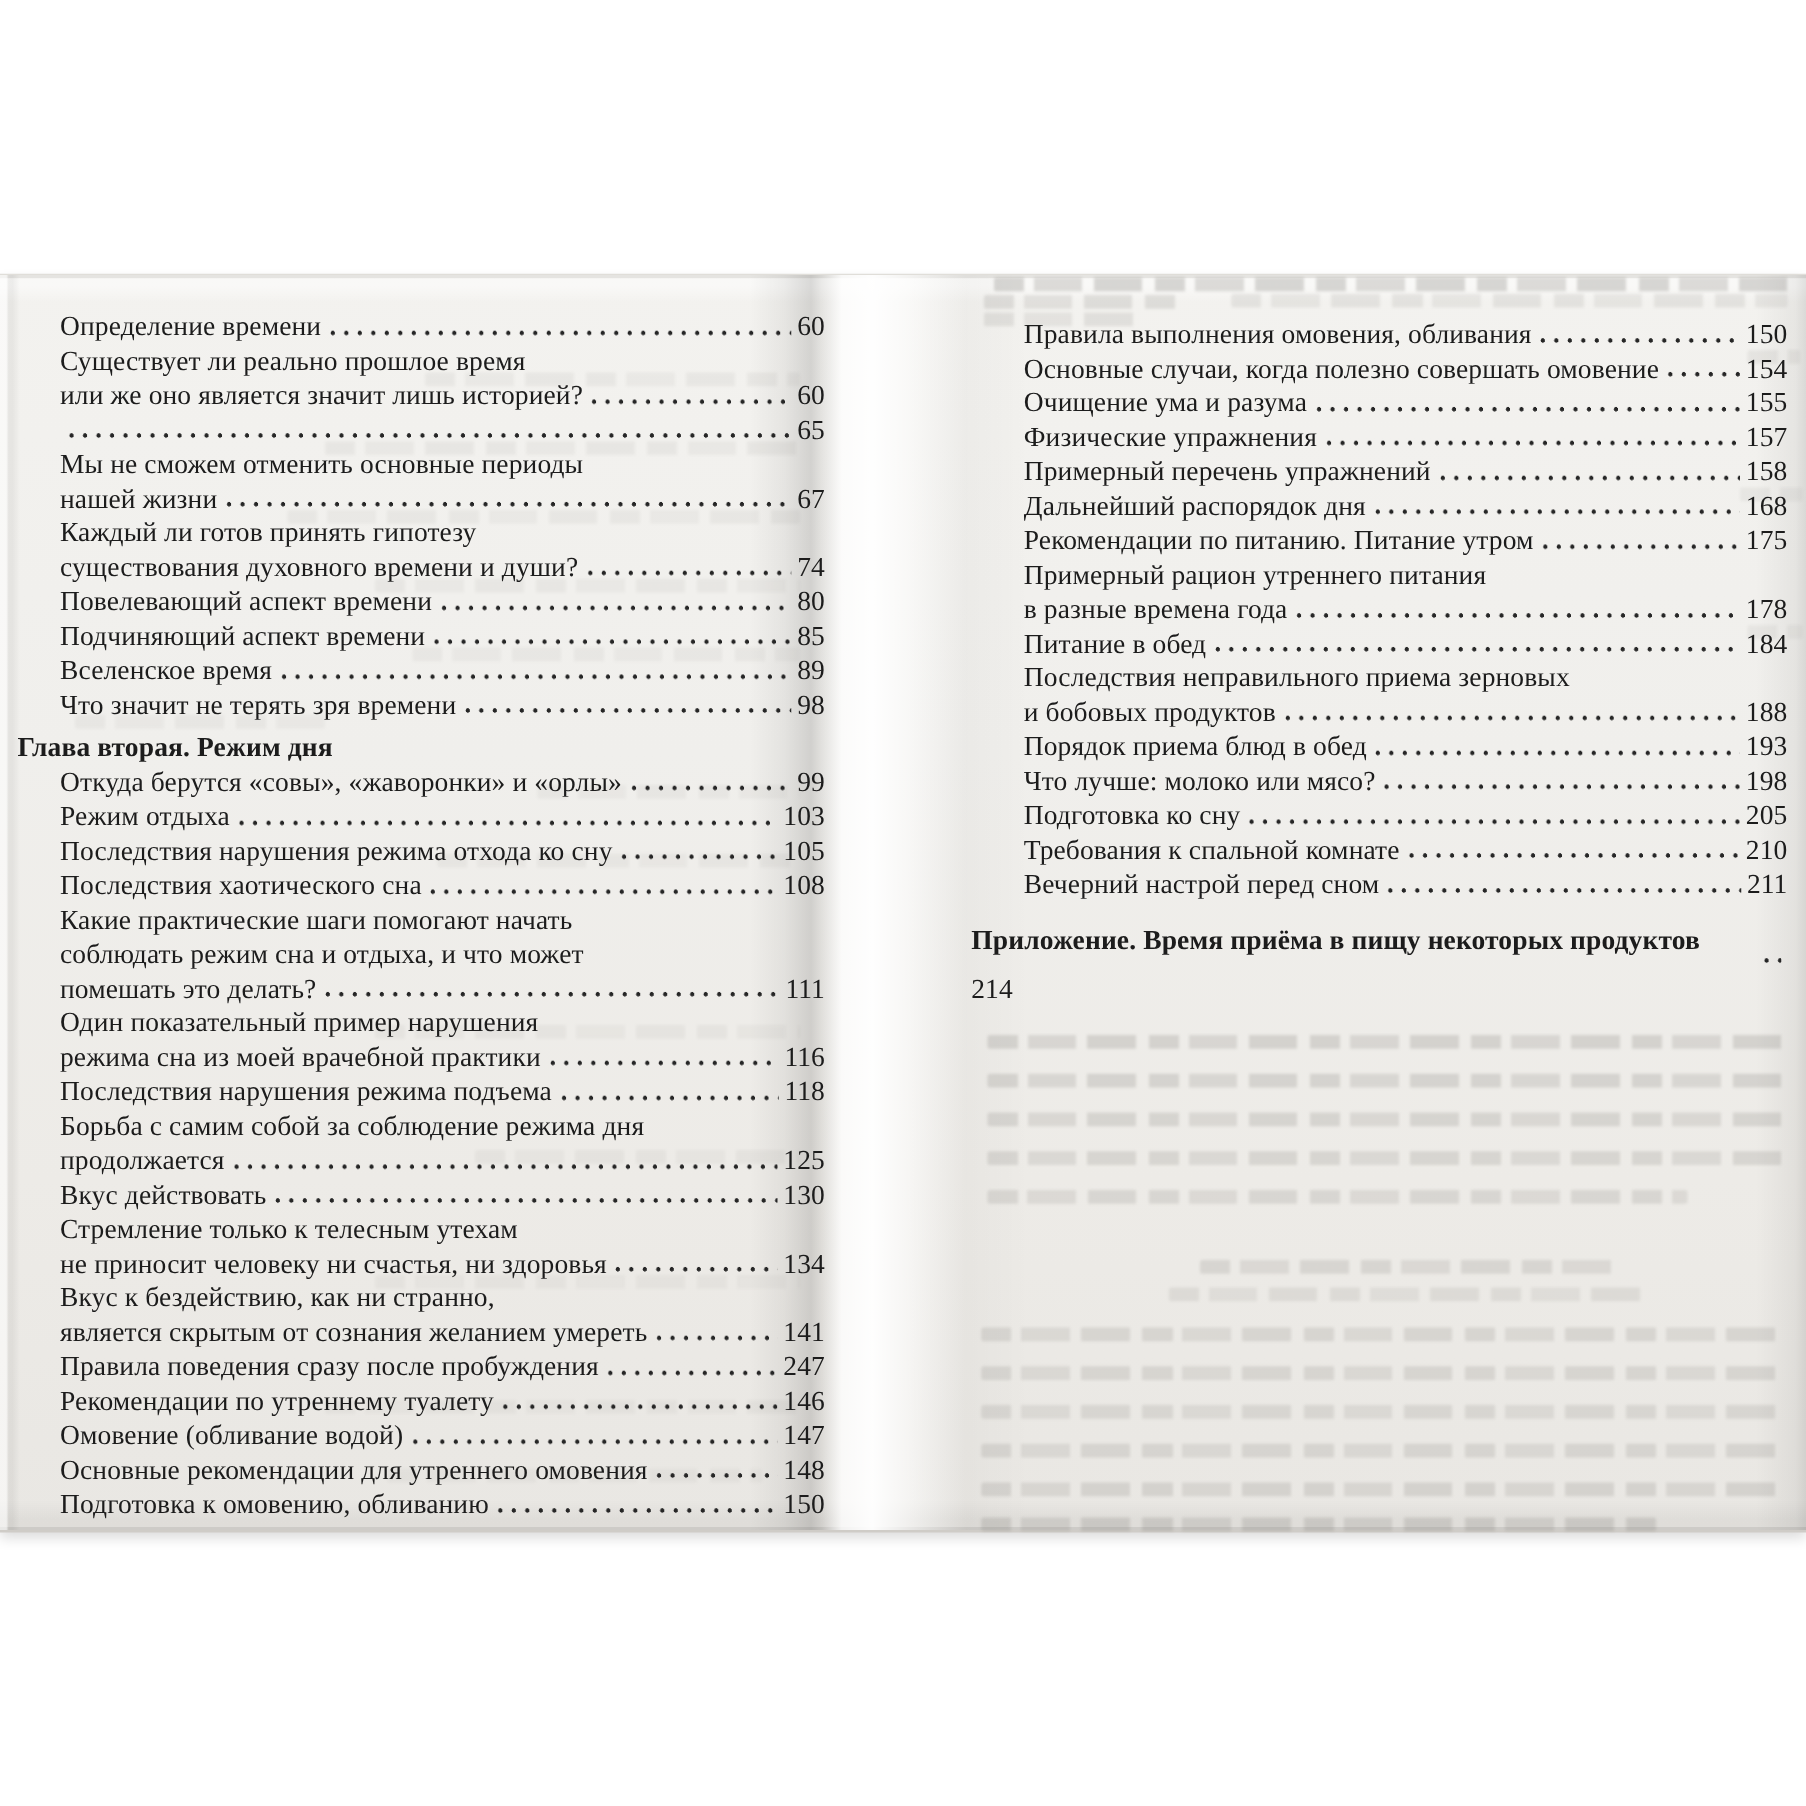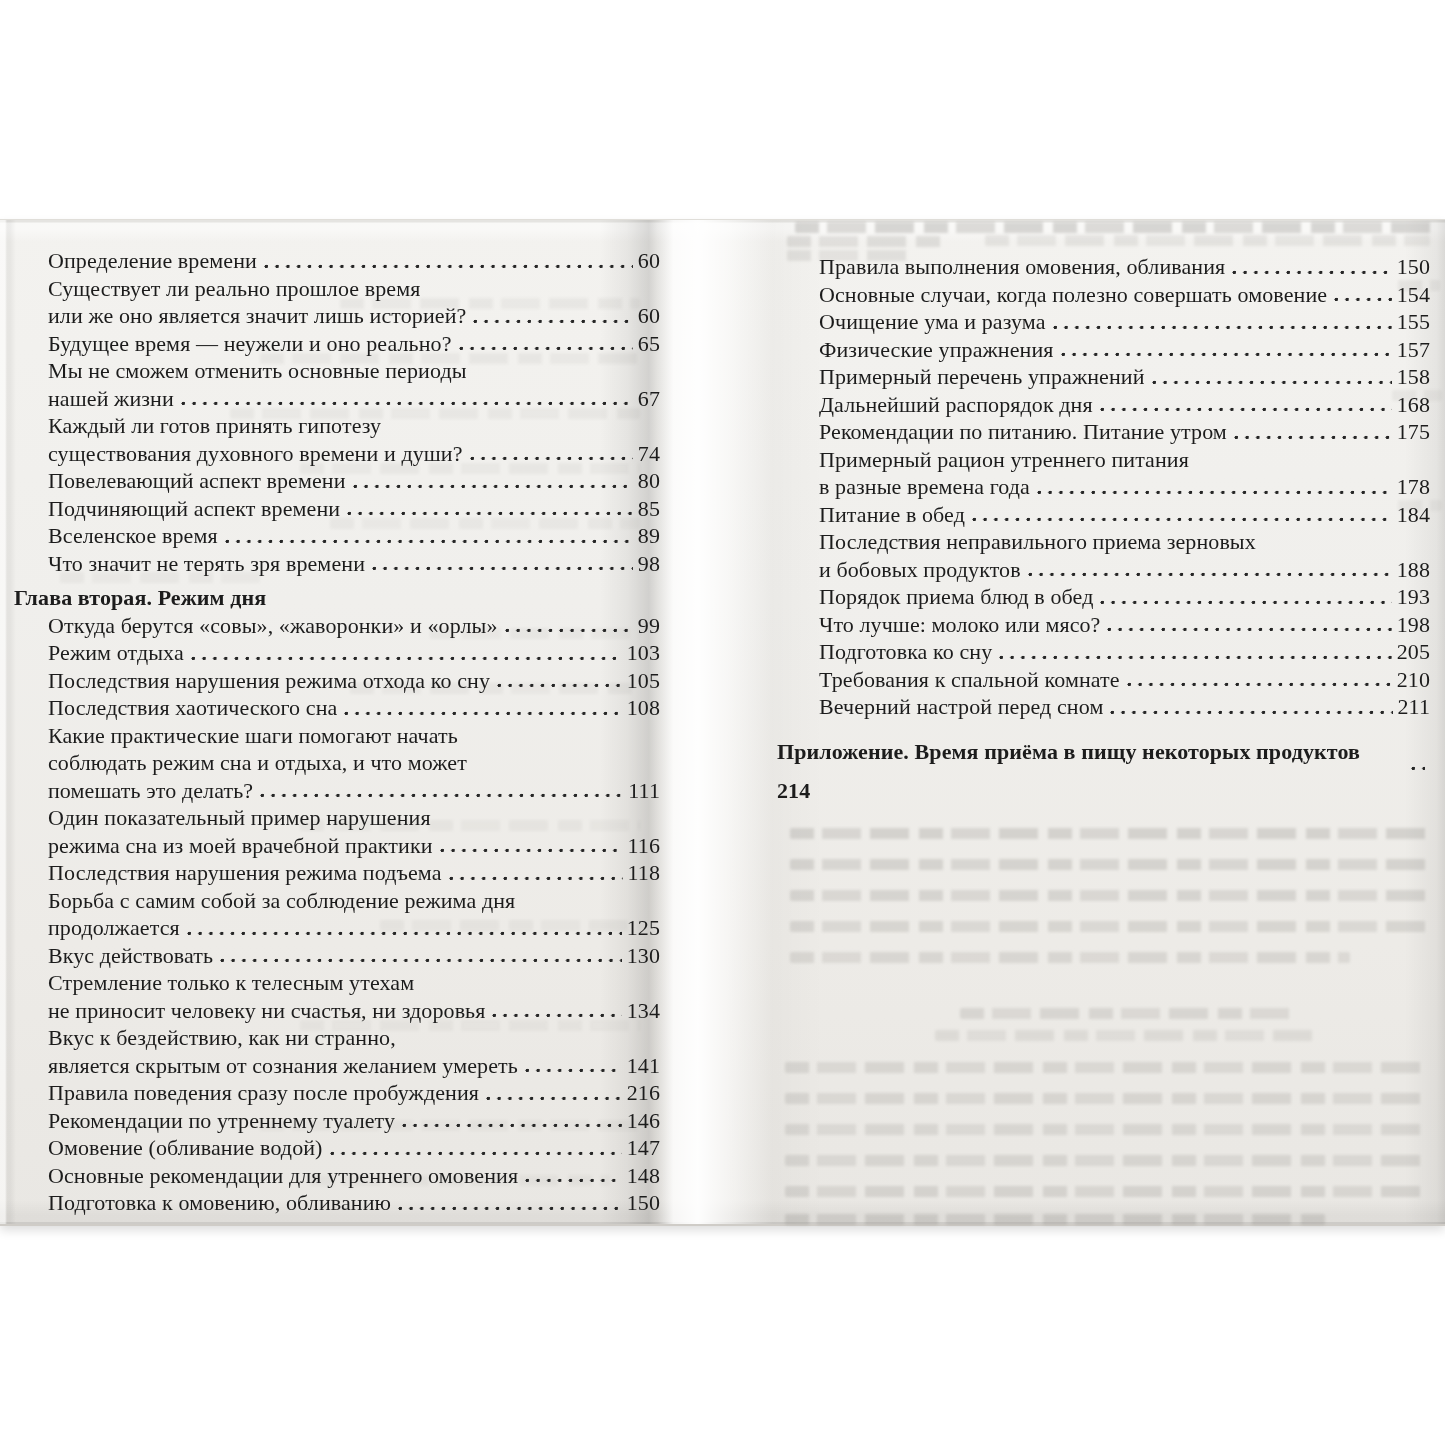--- a/index.html
+++ b/index.html
@@ -58,21 +58,21 @@
   .line.chapter{padding-left:0 !important;font-weight:700;margin-top:7px;}
   .line.appendix{padding-left:0 !important;font-weight:700;margin-top:17px;flex-direction:column;}
   .t{white-space:nowrap;}
   .dots{
     flex:1 1 auto;min-width:14px;height:7px;
     align-self:flex-end;margin:0 5px 5px 7px;
     background-image:radial-gradient(circle at 2.2px 3.4px,#262626 1.55px,rgba(0,0,0,0) 1.95px);
     background-size:10.8px 7px;background-repeat:repeat-x;background-position:left center;
   }
   .num{flex:0 0 auto;}
-  .appendix .num{font-weight:700;}
+  .appendix .num{font-weight:400;}
 
   
   .ghost{
     position:absolute;height:11px;border-radius:2px;
     background:repeating-linear-gradient(90deg,
       rgba(122,119,114,.6) 0 24px, rgba(122,119,114,0) 24px 32px,
       rgba(130,127,122,.55) 32px 71px, rgba(130,127,122,0) 71px 80px,
       rgba(122,119,114,.6) 80px 119px, rgba(122,119,114,0) 119px 129px);
     filter:blur(1.4px);
     pointer-events:none;
@@ -127,21 +127,20 @@
         </div>
         <div class="line entry">
           <span class="t">Существует ли реально прошлое время</span>
         </div>
         <div class="line entry">
           <span class="t">или же оно является значит лишь историей?</span>
           <span class="dots"></span>
           <span class="num">60</span>
         </div>
         <div class="line entry">
-          <span class="t">Будущее время — неужели и оно реально?</span>
           <span class="dots"></span>
           <span class="num">65</span>
         </div>
         <div class="line entry">
           <span class="t">Мы не сможем отменить основные периоды</span>
         </div>
         <div class="line entry">
           <span class="t">нашей жизни</span>
           <span class="dots"></span>
           <span class="num">67</span>
@@ -246,21 +245,21 @@
           <span class="t">Вкус к бездействию, как ни странно,</span>
         </div>
         <div class="line entry">
           <span class="t">является скрытым от сознания желанием умереть</span>
           <span class="dots"></span>
           <span class="num">141</span>
         </div>
         <div class="line entry">
           <span class="t">Правила поведения сразу после пробуждения</span>
           <span class="dots"></span>
-          <span class="num">216</span>
+          <span class="num">247</span>
         </div>
         <div class="line entry">
           <span class="t">Рекомендации по утреннему туалету</span>
           <span class="dots"></span>
           <span class="num">146</span>
         </div>
         <div class="line entry">
           <span class="t">Омовение (обливание водой)</span>
           <span class="dots"></span>
           <span class="num">147</span>

